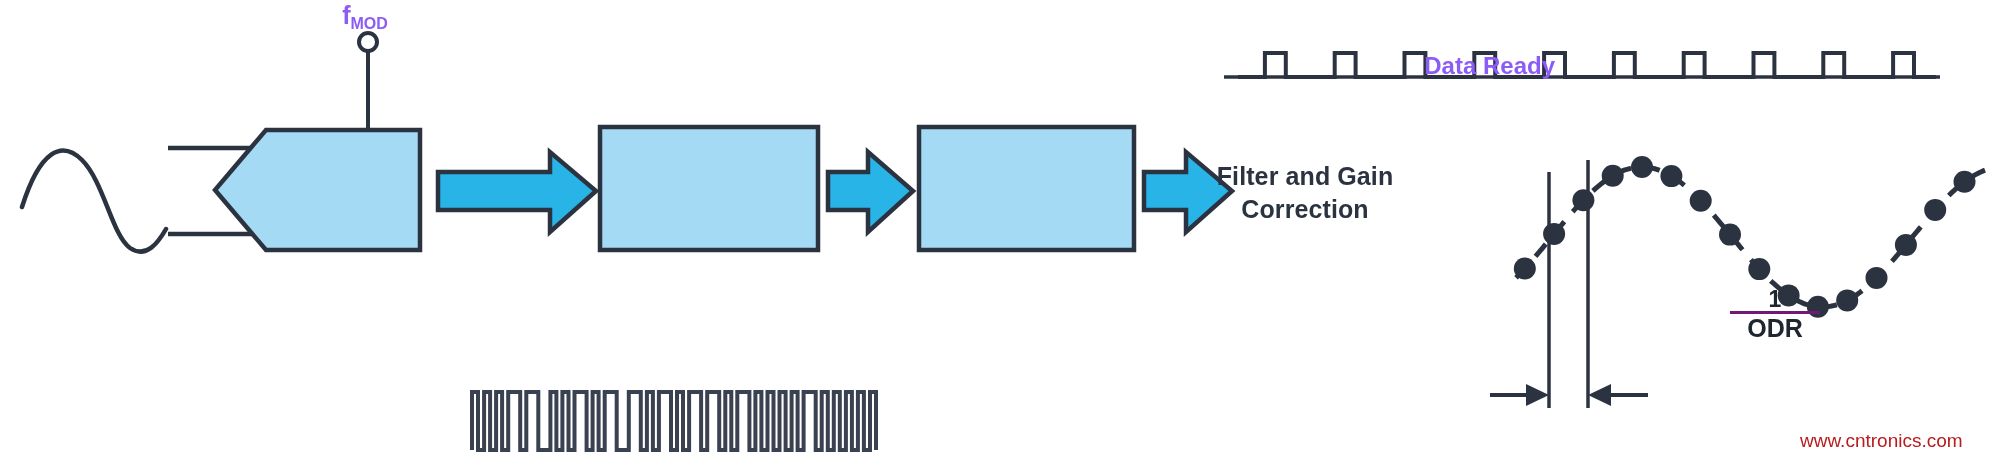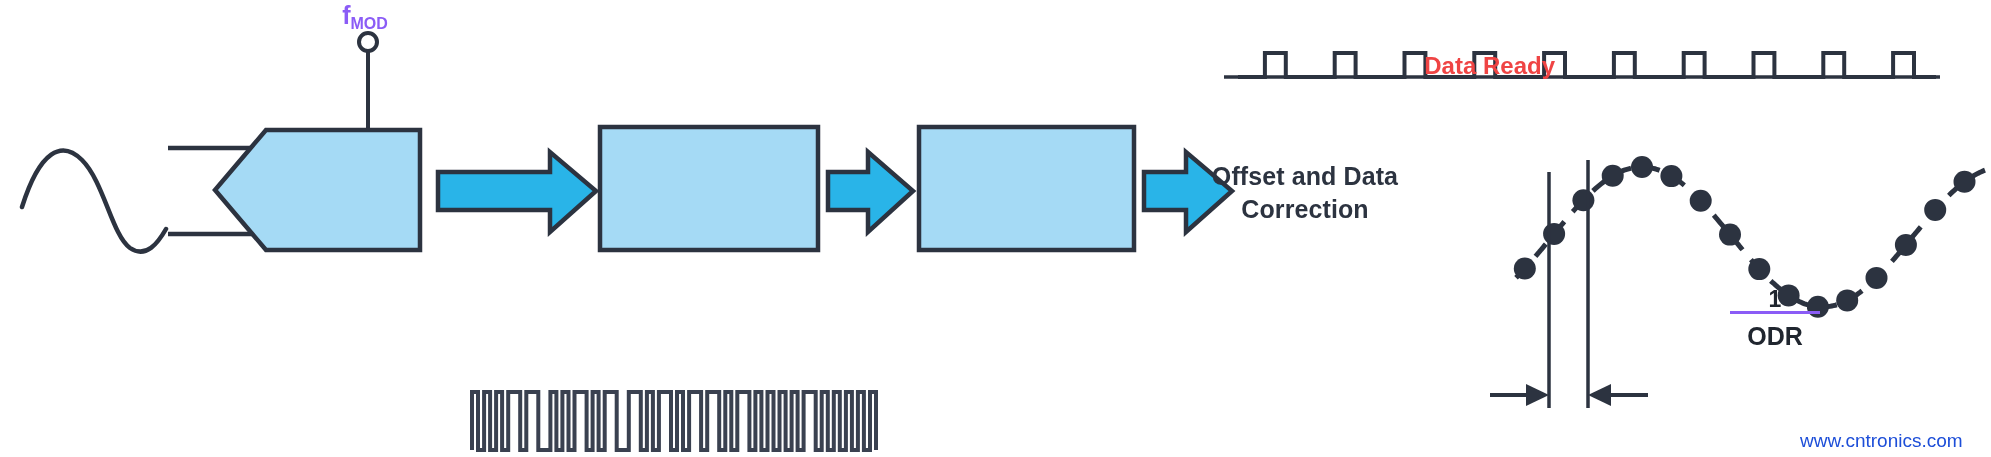--- a/index.html
+++ b/index.html
@@ -30,42 +30,42 @@
     letter-spacing:.1px;
     white-space:pre-line;
     pointer-events:none;
   }
   #lbl-modulator{ left:237px; top:175px; width:300px; }
   #lbl-decimation{ left:760px; top:160px; width:273px; }
   #lbl-offset{    left:1170px; top:160px; width:270px; }
   #lbl-dataready{
     position:absolute;
     left:1395px; top:52px; width:160px;
-    color:#ef4444; font-weight:bold; font-size:24px;
+    color:#8b5cf6; font-weight:bold; font-size:24px;
     text-align:right;
   }
   #lbl-fmod{
     position:absolute;
     left:320px; top:1px; width:90px;
     color:#8b5cf6; font-weight:bold; font-size:25px;
     text-align:center;
   }
   #lbl-fmod sub{ font-size:16px; font-weight:bold; vertical-align:baseline; position:relative; top:5px;}
   #lbl-odr{
     position:absolute;
     left:1730px; top:287px; width:90px;
     color:#20262f; font-weight:bold; font-size:25px;
     text-align:center; line-height:1.05;
   }
   #lbl-odr .num{ display:block; font-size:23px; }
-  #lbl-odr .den{ display:block; border-top:3px solid #8b5cf6; padding-top:9px; font-size:25px;}
+  #lbl-odr .den{ display:block; border-top:3px solid #701a75; padding-top:1px; font-size:25px;}
   #watermark{
     position:absolute;
     left:1800px; top:430px;
-    color:#1d4ed8;
+    color:#b91c1c;
     font-size:19px;
     font-family:"Liberation Sans", sans-serif;
   }
 </style>
 </head>
 <body>
 
 <div id="stage">
 
   <svg id="diagram" viewBox="0 0 1991 457">
@@ -126,21 +126,21 @@
 
     <g>
       <line x1="1648" y1="395" x2="1606" y2="395" stroke="#2c3340" stroke-width="4"></line>
       <path d="M 1611,384 L 1588,395 L 1611,406 Z" fill="#2c3340"></path>
     </g>
 
   </svg>
 
 
 
-  <div class="blk-label" id="lbl-offset">Offset and Data
+  <div class="blk-label" id="lbl-offset">Filter and Gain
 Correction</div>
 
   <div id="lbl-dataready">Data Ready</div>
 
   <div id="lbl-fmod"><span>f</span><sub>MOD</sub></div>
 
   <div id="lbl-odr">
     <span class="num">1</span>
     <span class="den">ODR</span>
   </div>

